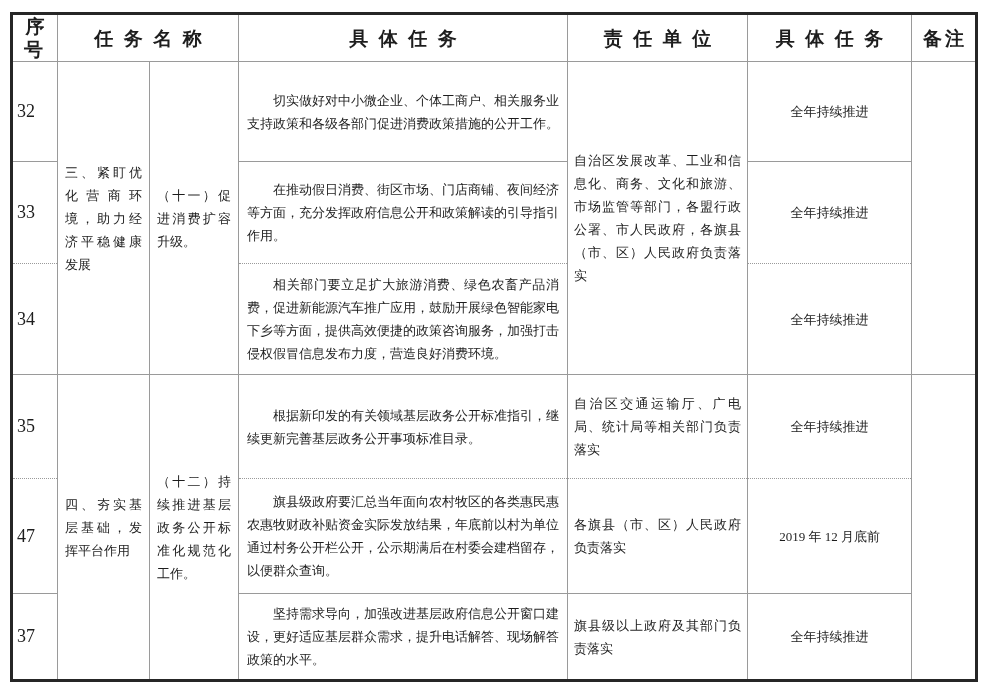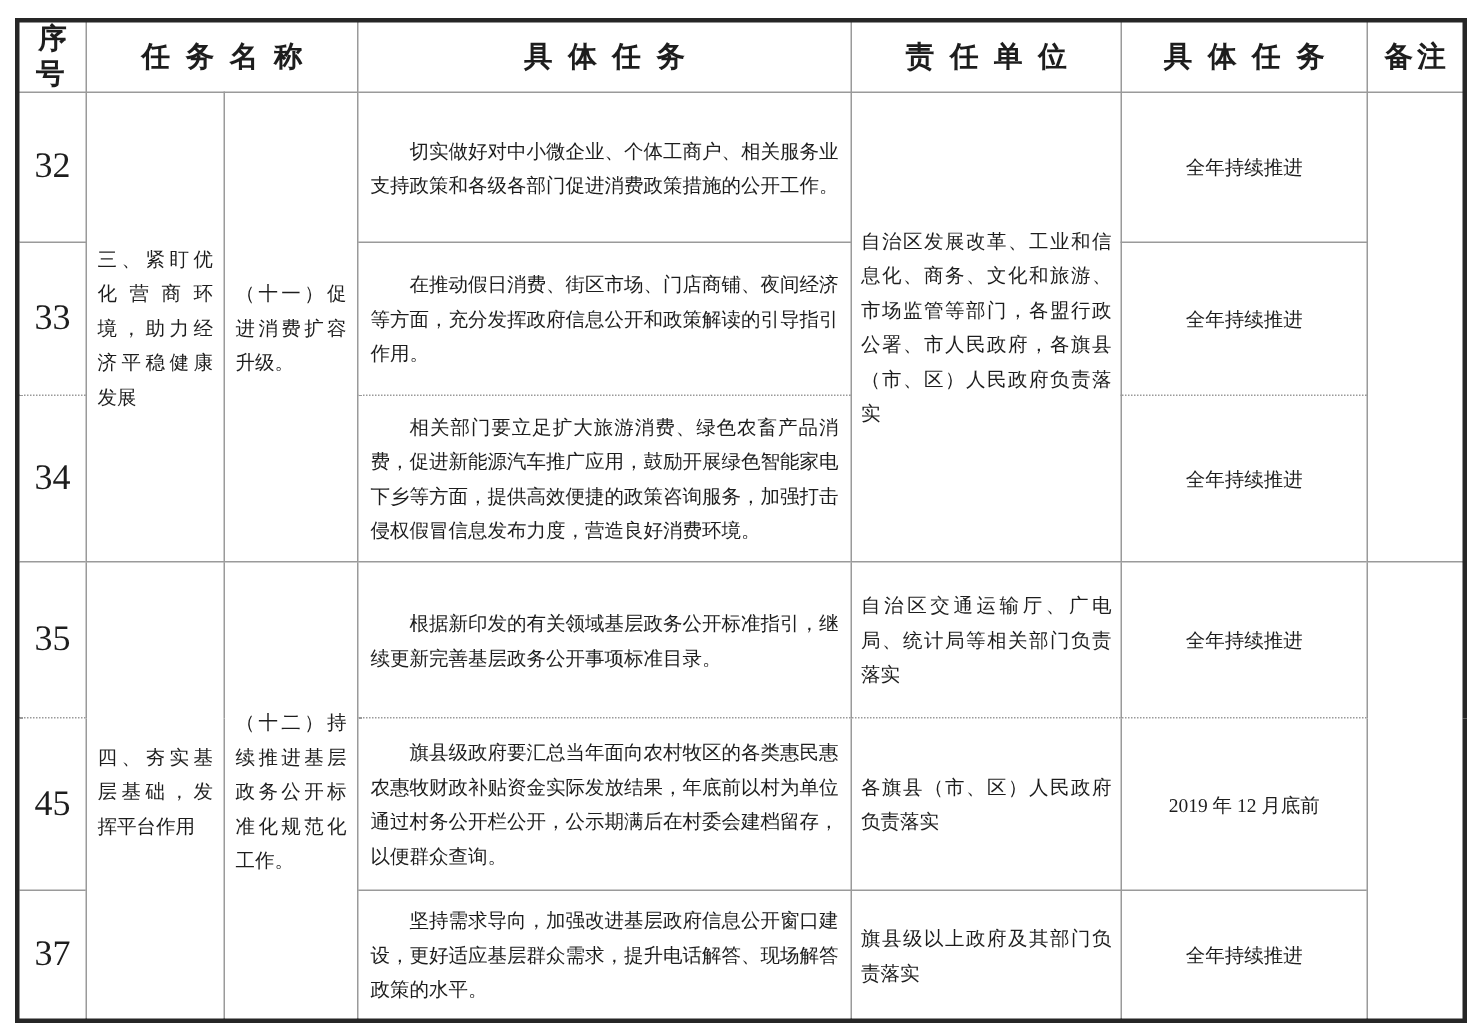--- a/index.html
+++ b/index.html
@@ -31,21 +31,21 @@
     font-family:"Liberation Sans","DejaVu Sans",sans-serif;
     font-weight:bold;
     font-size:19px;
     text-align:center;
     height:42px;
     padding:0;
   }
   .ls-wide  { letter-spacing:0.55em; text-indent:0.55em; }
   .ls-small { letter-spacing:0.15em; text-indent:0.15em; }
 
-  td.seq      { text-align:center; font-size:24px; }
+  td.seq      { font-size:18px; }
   td.cat      { text-align:justify; padding:2px 7px;margin-left:26px; }
   td.subtask  { text-align:justify; padding:2px 7px; }
   td.task     { text-align:justify; text-indent:2em; padding:3px 8px; }
   td.unit     { text-align:justify; padding:3px 6px; }
   td.deadline { text-align:center; }
   td.remark   { padding:0; }
 
   
   td.bb-dot { border-bottom:1px dotted #9a9a9a;margin-top:38px; }
   td.bt-dot { border-top:1px dotted #9a9a9a; }
@@ -99,21 +99,21 @@
       <tr style="height:104px">
         <td class="seq bb-dot">35</td>
         <td class="cat" rowspan="3">四、夯实基层基础，发挥平台作用</td>
         <td class="subtask" rowspan="3">（十二）持续推进基层政务公开标准化规范化工作。</td>
         <td class="task bb-dot">根据新印发的有关领域基层政务公开标准指引，继续更新完善基层政务公开事项标准目录。</td>
         <td class="unit bb-dot">自治区交通运输厅、广电局、统计局等相关部门负责落实</td>
         <td class="deadline bb-dot">全年持续推进</td>
         <td class="remark" rowspan="3"></td>
       </tr>
       <tr style="height:115px">
-        <td class="seq bt-dot">45</td>
+        <td class="seq bt-dot">47</td>
         <td class="task bt-dot">旗县级政府要汇总当年面向农村牧区的各类惠民惠农惠牧财政补贴资金实际发放结果，年底前以村为单位通过村务公开栏公开，公示期满后在村委会建档留存，以便群众查询。</td>
         <td class="unit bt-dot">各旗县（市、区）人民政府负责落实</td>
         <td class="deadline bt-dot">2019 年 12 月底前</td>
       </tr>
       <tr style="height:87px">
         <td class="seq">37</td>
         <td class="task">坚持需求导向，加强改进基层政府信息公开窗口建设，更好适应基层群众需求，提升电话解答、现场解答政策的水平。</td>
         <td class="unit">旗县级以上政府及其部门负责落实</td>
         <td class="deadline">全年持续推进</td>
       </tr>

